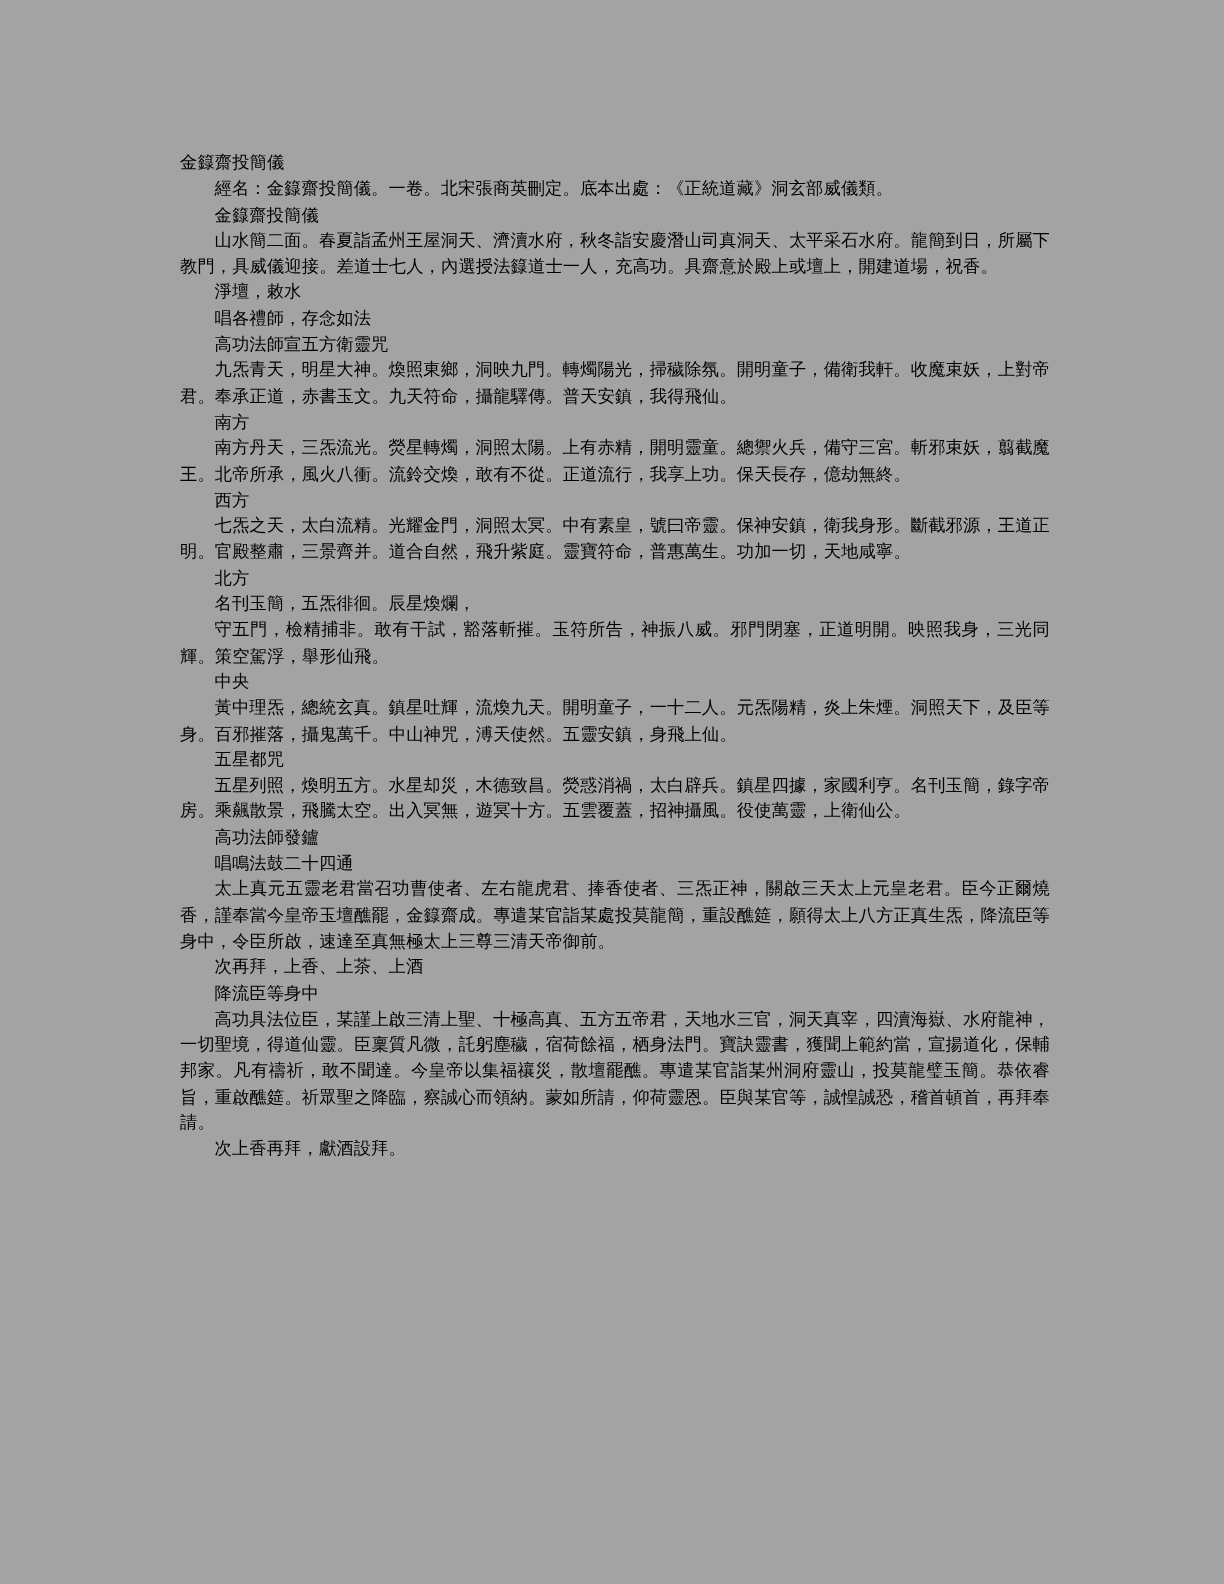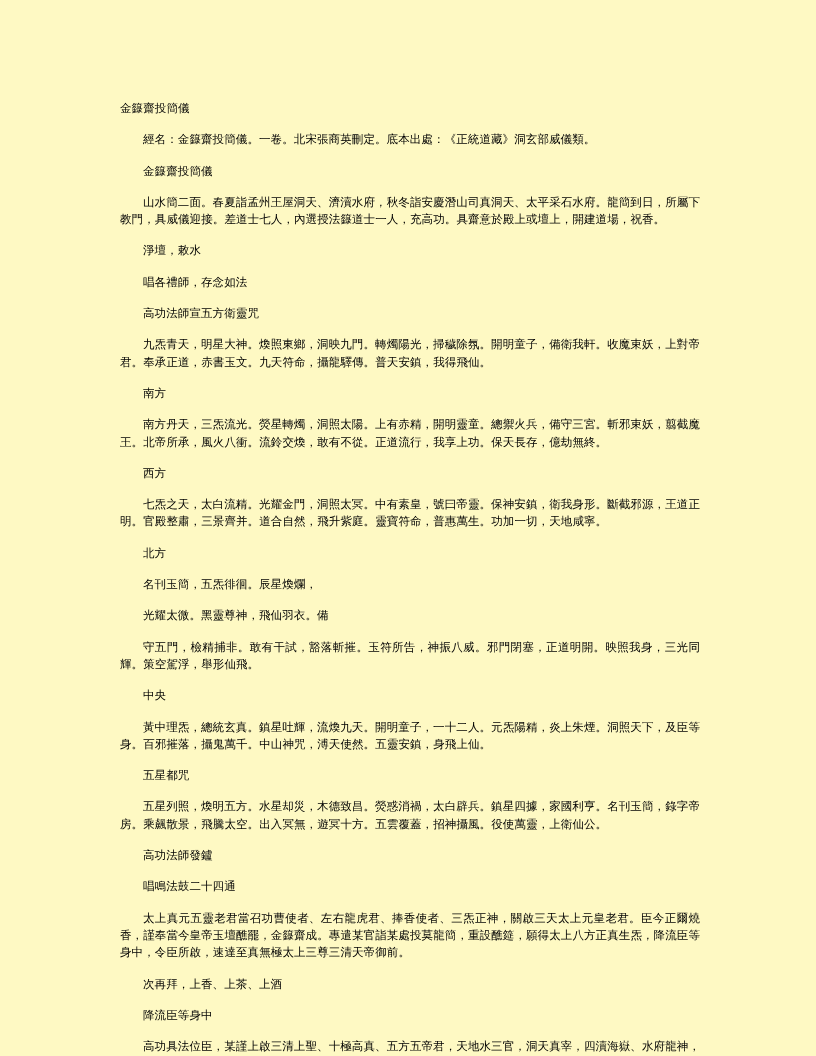--- a/index.html
+++ b/index.html
@@ -9,21 +9,21 @@
     background: #ffffff;
   }
   body {
     font-family: "DejaVu Serif", "Liberation Serif", serif;
     color: #000000;
   }
   .page {
     position: relative;
     width: 816px;
     height: 1056px;
-    background: #fef9c3;
+    background: #a3a3a3;
     box-sizing: border-box;
     overflow: hidden;
   }
   .text-column {
     position: absolute;
     left: 120px;
     top: 100px;
     width: 580px;
   }
   .line {
@@ -32,21 +32,20 @@
     text-align: justify;
     text-justify: inter-character;
     letter-spacing: 0.1px;
     margin: 0;
     white-space: pre-wrap;
     word-break: break-all;
     font-family: "DejaVu Serif", "Liberation Serif", serif;
   }
   .line.indent {
     text-indent: 2em;
-    margin-top: 14px;
   }
   .line.flush {
     text-indent: 0;
   }
   .para {
     margin: 0;
   }
 </style>
 </head>
 <body>
@@ -65,21 +64,20 @@
     <p class="line indent para">九炁青天，明星大神。煥照東鄉，洞映九門。轉燭陽光，掃穢除氛。開明童子，備衛我軒。收魔束妖，上對帝君。奉承正道，赤書玉文。九天符命，攝龍驛傳。普天安鎮，我得飛仙。</p>
 
     <p class="line indent para">南方</p>
     <p class="line indent para">南方丹天，三炁流光。熒星轉燭，洞照太陽。上有赤精，開明靈童。總禦火兵，備守三宮。斬邪束妖，翦截魔王。北帝所承，風火八衝。流鈴交煥，敢有不從。正道流行，我享上功。保天長存，億劫無終。</p>
 
     <p class="line indent para">西方</p>
     <p class="line indent para">七炁之天，太白流精。光耀金門，洞照太冥。中有素皇，號曰帝靈。保神安鎮，衛我身形。斷截邪源，王道正明。官殿整肅，三景齊并。道合自然，飛升紫庭。靈寶符命，普惠萬生。功加一切，天地咸寧。</p>
 
     <p class="line indent para">北方</p>
     <p class="line indent para">名刊玉簡，五炁徘徊。辰星煥爛，</p>
-    <p class="line indent para">光耀太微。黑靈尊神，飛仙羽衣。備</p>
     <p class="line indent para">守五門，檢精捕非。敢有干試，豁落斬摧。玉符所告，神振八威。邪門閉塞，正道明開。映照我身，三光同輝。策空駕浮，舉形仙飛。</p>
 
     <p class="line indent para">中央</p>
     <p class="line indent para">黃中理炁，總統玄真。鎮星吐輝，流煥九天。開明童子，一十二人。元炁陽精，炎上朱煙。洞照天下，及臣等身。百邪摧落，攝鬼萬千。中山神咒，溥天使然。五靈安鎮，身飛上仙。</p>
 
     <p class="line indent para">五星都咒</p>
     <p class="line indent para">五星列照，煥明五方。水星却災，木德致昌。熒惑消禍，太白辟兵。鎮星四據，家國利亨。名刊玉簡，錄字帝房。乘飆散景，飛騰太空。出入冥無，遊冥十方。五雲覆蓋，招神攝風。役使萬靈，上衛仙公。</p>
 
     <p class="line indent para">高功法師發鑪</p>
     <p class="line indent para">唱鳴法鼓二十四通</p>

